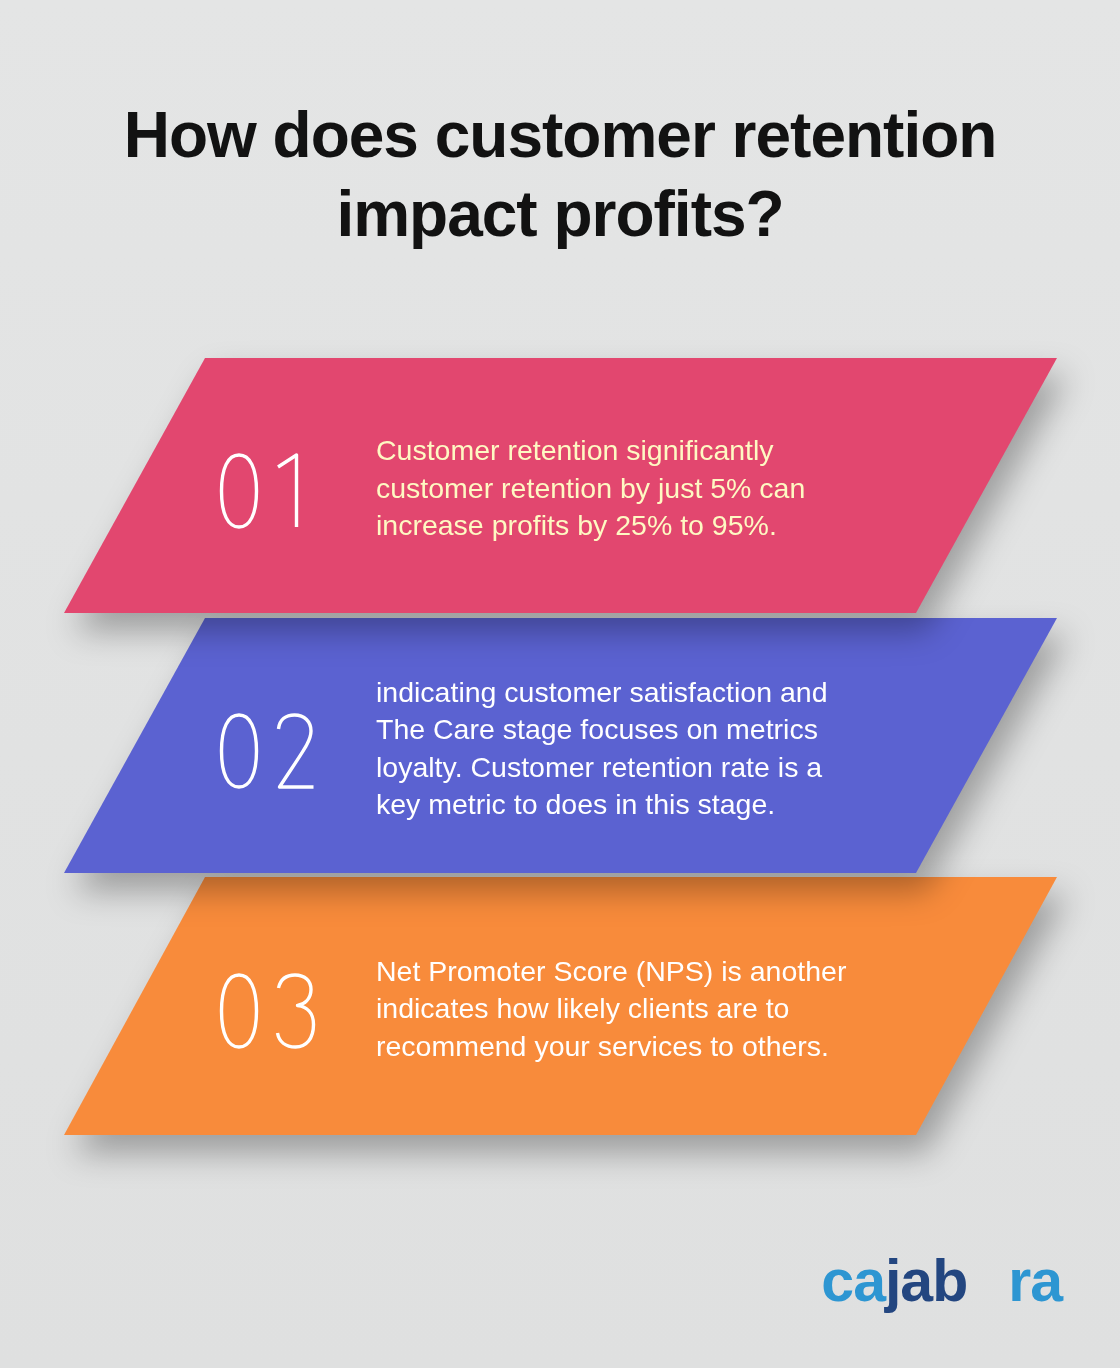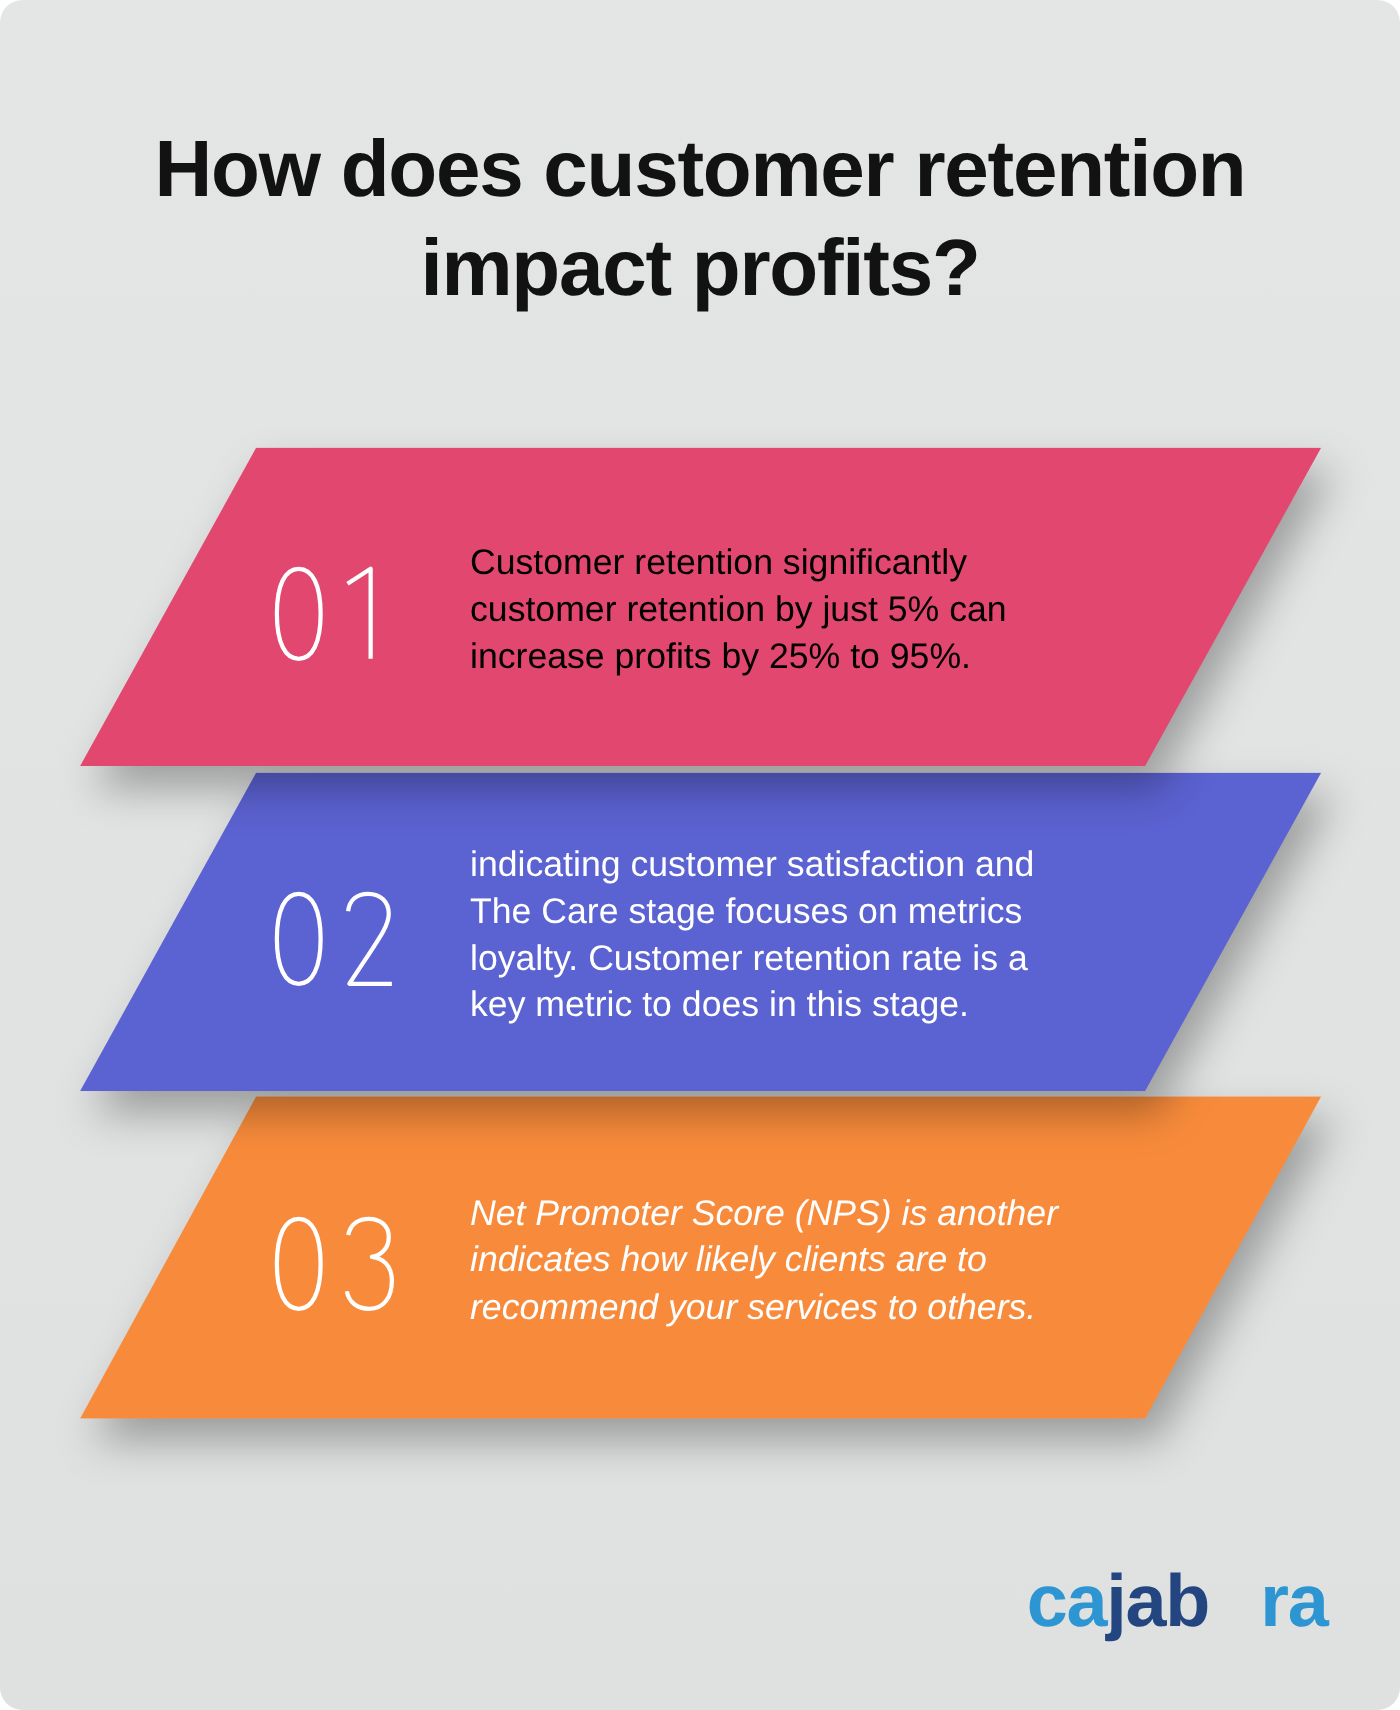--- a/index.html
+++ b/index.html
@@ -5,21 +5,20 @@
   html, body { margin: 0; padding: 0; }
   body {
     width: 1120px; height: 1368px;
     font-family: "Liberation Sans", sans-serif;
     overflow: hidden;
   }
   .stage {
     position: relative;
     width: 1120px; height: 1368px;
     background: linear-gradient(180deg, #e4e5e5 0%, #e1e2e2 55%, #dfe0e0 100%);
-    border-radius: 18px;
   }
   .title {
     position: absolute;
     top: 96px; left: 0; width: 100%;
     text-align: center;
     color: #121212;
     font-size: 64px;
     font-weight: 700;
     line-height: 79px;
     letter-spacing: -1px;
@@ -83,21 +82,21 @@
   </div>
 
   <div class="banner-wrap b1">
     <div class="banner-shape" style="background: rgb(226, 71, 111);">
       <div class="step-number">
           <svg viewBox="0 0 102 76" width="102" height="76">
             <path d="M25 2 C14 2 7.5 15 7.5 38 C7.5 61 14 74 25 74 C36 74 42.5 61 42.5 38 C42.5 15 36 2 25 2 Z" transform="translate(0,0)"></path>
             <path d="M8 14 L26.5 2 L26.5 74" transform="translate(56,0)"></path>
           </svg>
         </div>
-      <div class="step-text" style="color: #000000;">
+      <div class="step-text" style="color: #fef9c3;">
           <div>Customer retention significantly</div>
           <div>customer retention by just 5% can</div>
           <div>increase profits by 25% to 95%.</div>
         </div>
     </div>
   </div>
 
   <div class="banner-wrap b2">
     <div class="banner-shape" style="background: rgb(91, 98, 209);">
       <div class="step-number">
@@ -109,21 +108,21 @@
       <div class="step-text" style="color: rgb(255, 255, 255);">
           <div>indicating customer satisfaction and</div>
           <div>The Care stage focuses on metrics</div>
           <div>loyalty. Customer retention rate is a</div>
           <div>key metric to does in this stage.</div>
         </div>
     </div>
   </div>
 
   <div class="banner-wrap b3">
-    <div class="banner-shape" style="background: rgb(248, 139, 59); font-style: italic;">
+    <div class="banner-shape" style="background: rgb(248, 139, 59);">
       <div class="step-number">
           <svg viewBox="0 0 114 76" width="114" height="76">
             <path d="M25 2 C14 2 7.5 15 7.5 38 C7.5 61 14 74 25 74 C36 74 42.5 61 42.5 38 C42.5 15 36 2 25 2 Z" transform="translate(0,0)"></path>
             <path d="M8.5 15 C10.5 6 17 2 25 2 C35 2 41 8 41 16.5 C41 26.5 34 31.5 27.5 32.5 C36.5 33.5 43.5 39.5 43.5 51.5 C43.5 65.5 36.5 74 25.5 74 C15.5 74 9 68.5 7.5 60" transform="translate(56,0)"></path>
           </svg>
         </div>
       <div class="step-text" style="color: rgb(255, 255, 255);">
           <div>Net Promoter Score (NPS) is another</div>
           <div>indicates how likely clients are to</div>
           <div>recommend your services to others.</div>

